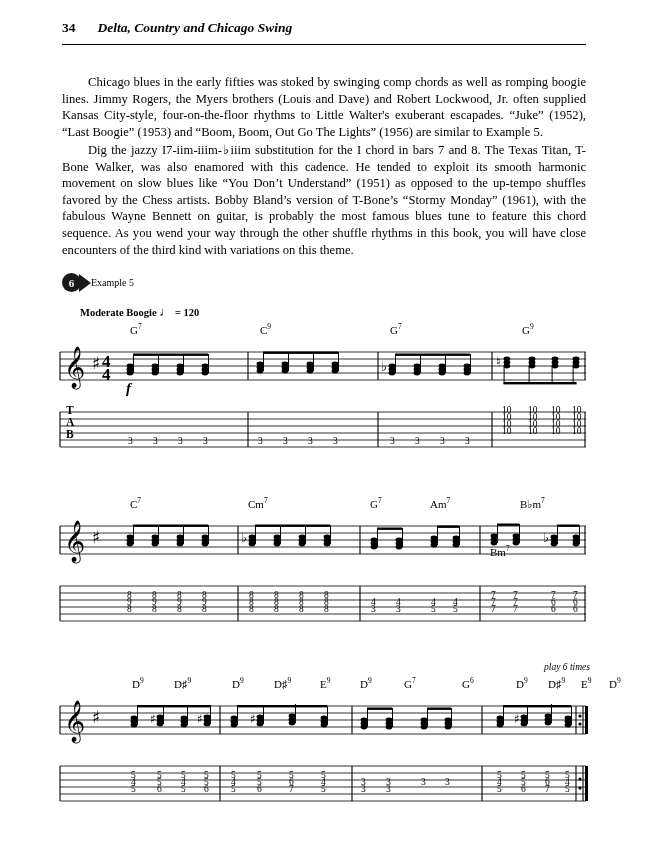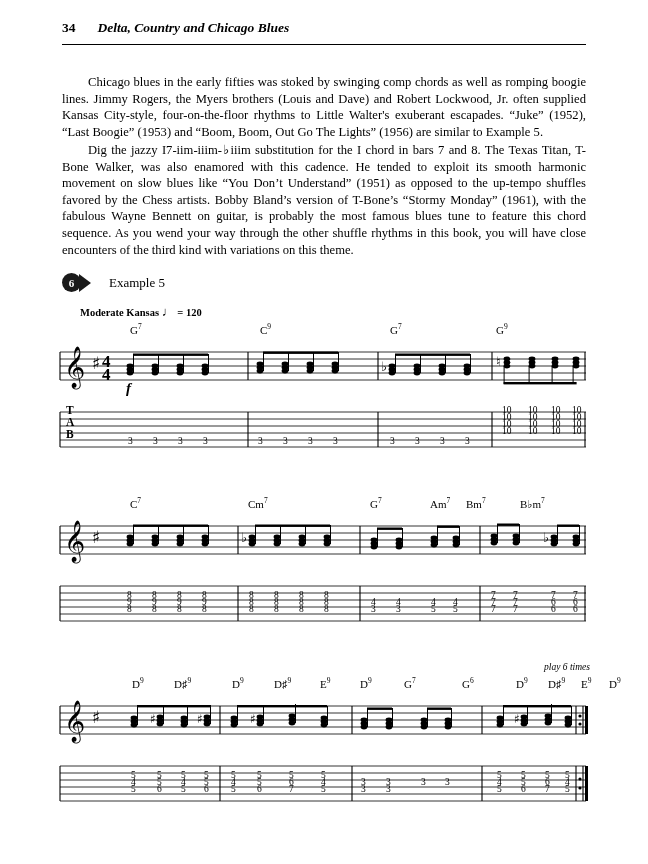--- a/index.html
+++ b/index.html
@@ -87,22 +87,22 @@
     justify-content: center;
   }
   .cd-flag {
     width: 0; height: 0;
     border-top: 9px solid transparent;
     border-bottom: 9px solid transparent;
     border-left: 12px solid #1a1a1a;
     margin-left: -2px;
   }
   .ex-label {
-    margin-left: 18px;
-    font-size: 13px;
+    margin-left: 0;
+    font-size: 10px;
     font-family: "Liberation Serif", serif;
   }
 
   
   .system {
     position: absolute;
     left: 52px;
     width: 542px;
   }
   .sys1 { top: 306px; }
@@ -162,45 +162,45 @@
     font-size: 9.5px;
   }
 </style>
 </head>
 <body>
 
 <div class="page">
 
   <div class="header">
     <span class="page-num">34</span>
-    <span class="header-title">Delta, Country and Chicago Blues</span>
+    <span class="header-title">Delta, Country and Chicago Swing</span>
   </div>
   <div class="header-rule"></div>
 
   <div class="body-text para1 indent">Chicago blues in the early fifties was stoked by swinging comp chords as well as romping boogie lines. Jimmy Rogers, the Myers brothers (Louis and Dave) and Robert Lockwood, Jr. often supplied Kansas City-style, four-on-the-floor rhythms to Little Walter's exuberant escapades. “Juke” (1952), “Last Boogie” (1953) and “Boom, Boom, Out Go The Lights” (1956) are similar to Example 5.</div>
   <div class="body-text para2 indent">Dig the jazzy I7-iim-iiim-♭iiim substitution for the I chord in bars 7 and 8. The Texas Titan, T-Bone Walker, was also enamored with this cadence. He tended to exploit its smooth harmonic movement on slow blues like “You Don’t Understand” (1951) as opposed to the up-tempo shuffles favored by the Chess artists. Bobby Bland’s version of T-Bone’s “Stormy Monday” (1961), with the fabulous Wayne Bennett on guitar, is probably the most famous blues tune to feature this chord sequence. As you wend your way through the other shuffle rhythms in this book, you will have close encounters of the third kind with variations on this theme.</div>
 
   <div class="track-marker">
     <div class="cd-circle">6</div>
     <div class="cd-flag"></div>
     <div class="ex-label">Example 5</div>
   </div>
 
   <div class="system sys1">
     <div class="tempo">
-      <span>Moderate Kansas</span>
+      <span>Moderate Boogie</span>
       <span class="note-glyph">♩</span>
       <span>= 120</span>
     </div>
 
     <div class="chord-row" style="height:18px; margin-top:16px;">
       <span class="chord" style="left:78px;">G<sup>7</sup></span>
       <span class="chord" style="left:208px;">C<sup>9</sup></span>
       <span class="chord" style="left:338px;">G<sup>7</sup></span>
-      <span class="chord" style="left:444px;">G<sup>9</sup></span>
+      <span class="chord" style="left:470px;">G<sup>9</sup></span>
     </div>
 
     <div class="staff-wrap">
       <svg width="542" height="60" viewBox="0 0 542 60">
 
         <g stroke="#000" stroke-width="0.8">
           <line x1="8" y1="12" x2="534" y2="12"></line>
           <line x1="8" y1="19" x2="534" y2="19"></line>
           <line x1="8" y1="26" x2="534" y2="26"></line>
           <line x1="8" y1="33" x2="534" y2="33"></line>
@@ -395,21 +395,21 @@
       <span class="tabnum" style="left:520px; top:20px;">10</span>
     </div>
   </div>
 
   <div class="system sys2">
     <div class="chord-row" style="height:18px;">
       <span class="chord" style="left:78px;">C<sup>7</sup></span>
       <span class="chord" style="left:196px;">Cm<sup>7</sup></span>
       <span class="chord" style="left:318px;">G<sup>7</sup></span>
       <span class="chord" style="left:378px;">Am<sup>7</sup></span>
-      <span class="chord" style="left:414px;">Bm<sup>7</sup></span>
+      <span class="chord" style="left:438px;margin-top:48px;">Bm<sup>7</sup></span>
       <span class="chord" style="left:468px;">B♭m<sup>7</sup></span>
     </div>
 
     <div class="staff-wrap">
       <svg width="542" height="60" viewBox="0 0 542 60">
         <g stroke="#000" stroke-width="0.8">
           <line x1="8" y1="12" x2="534" y2="12"></line>
           <line x1="8" y1="19" x2="534" y2="19"></line>
           <line x1="8" y1="26" x2="534" y2="26"></line>
           <line x1="8" y1="33" x2="534" y2="33"></line>

